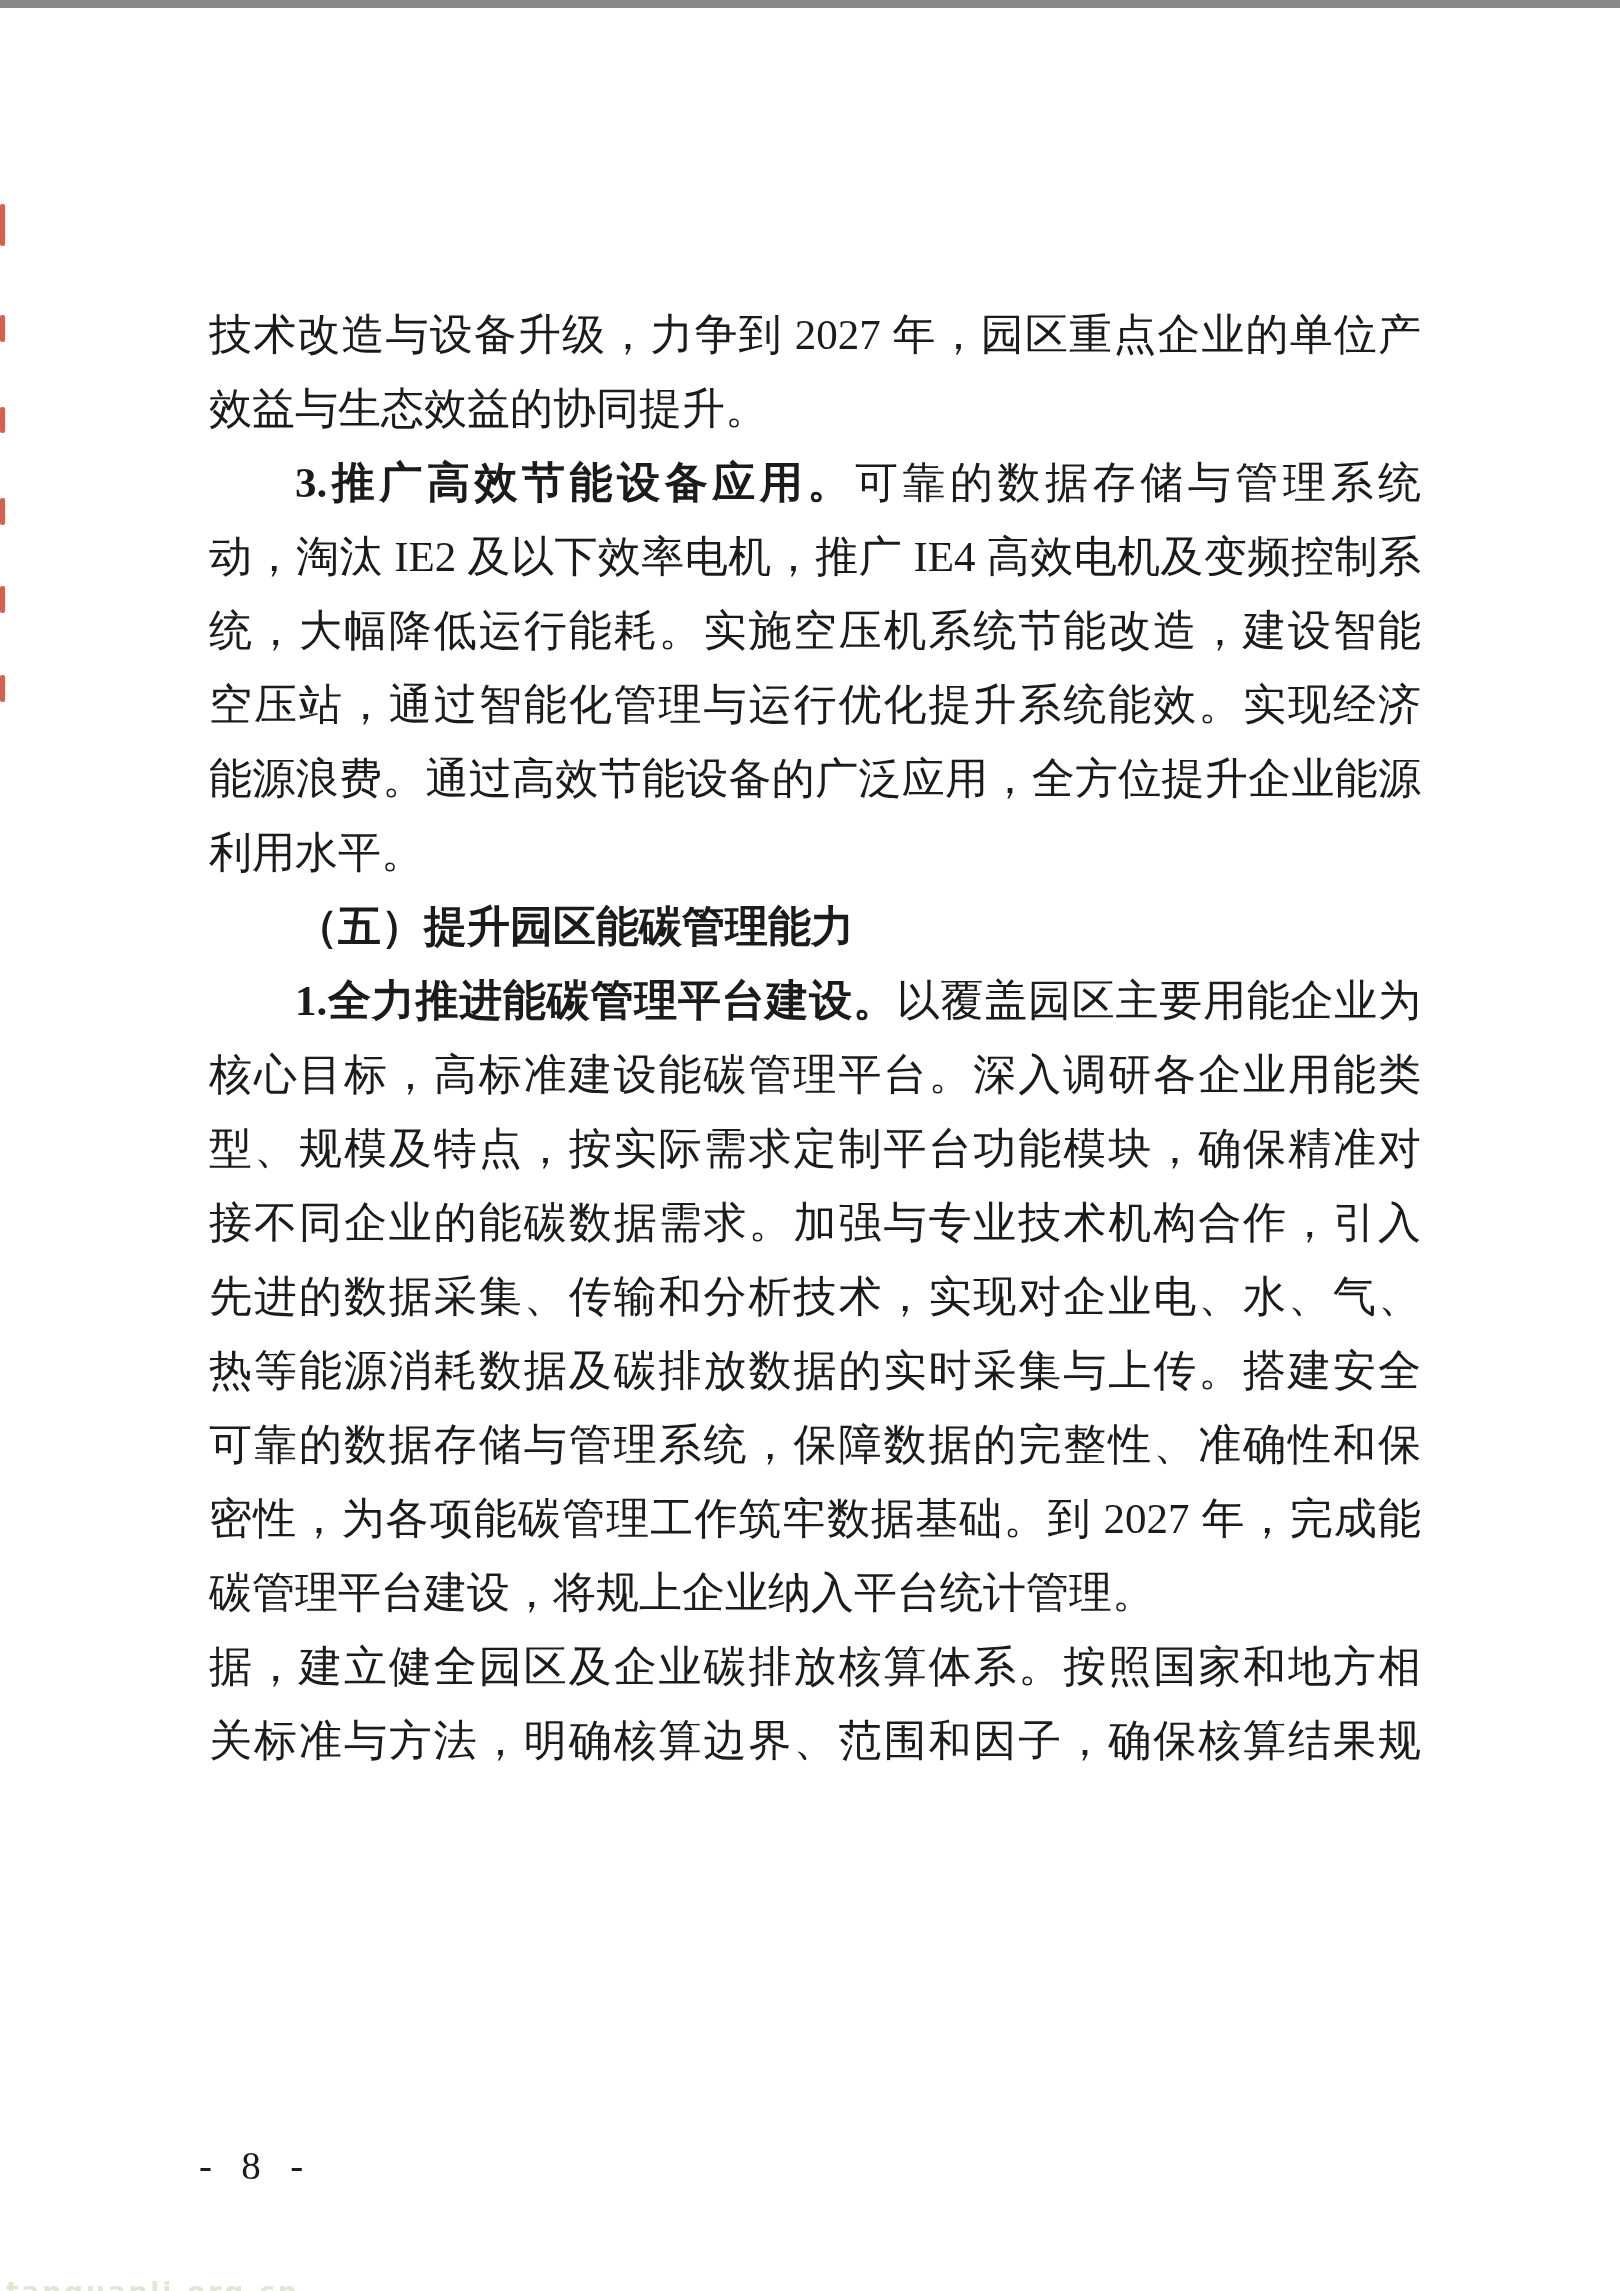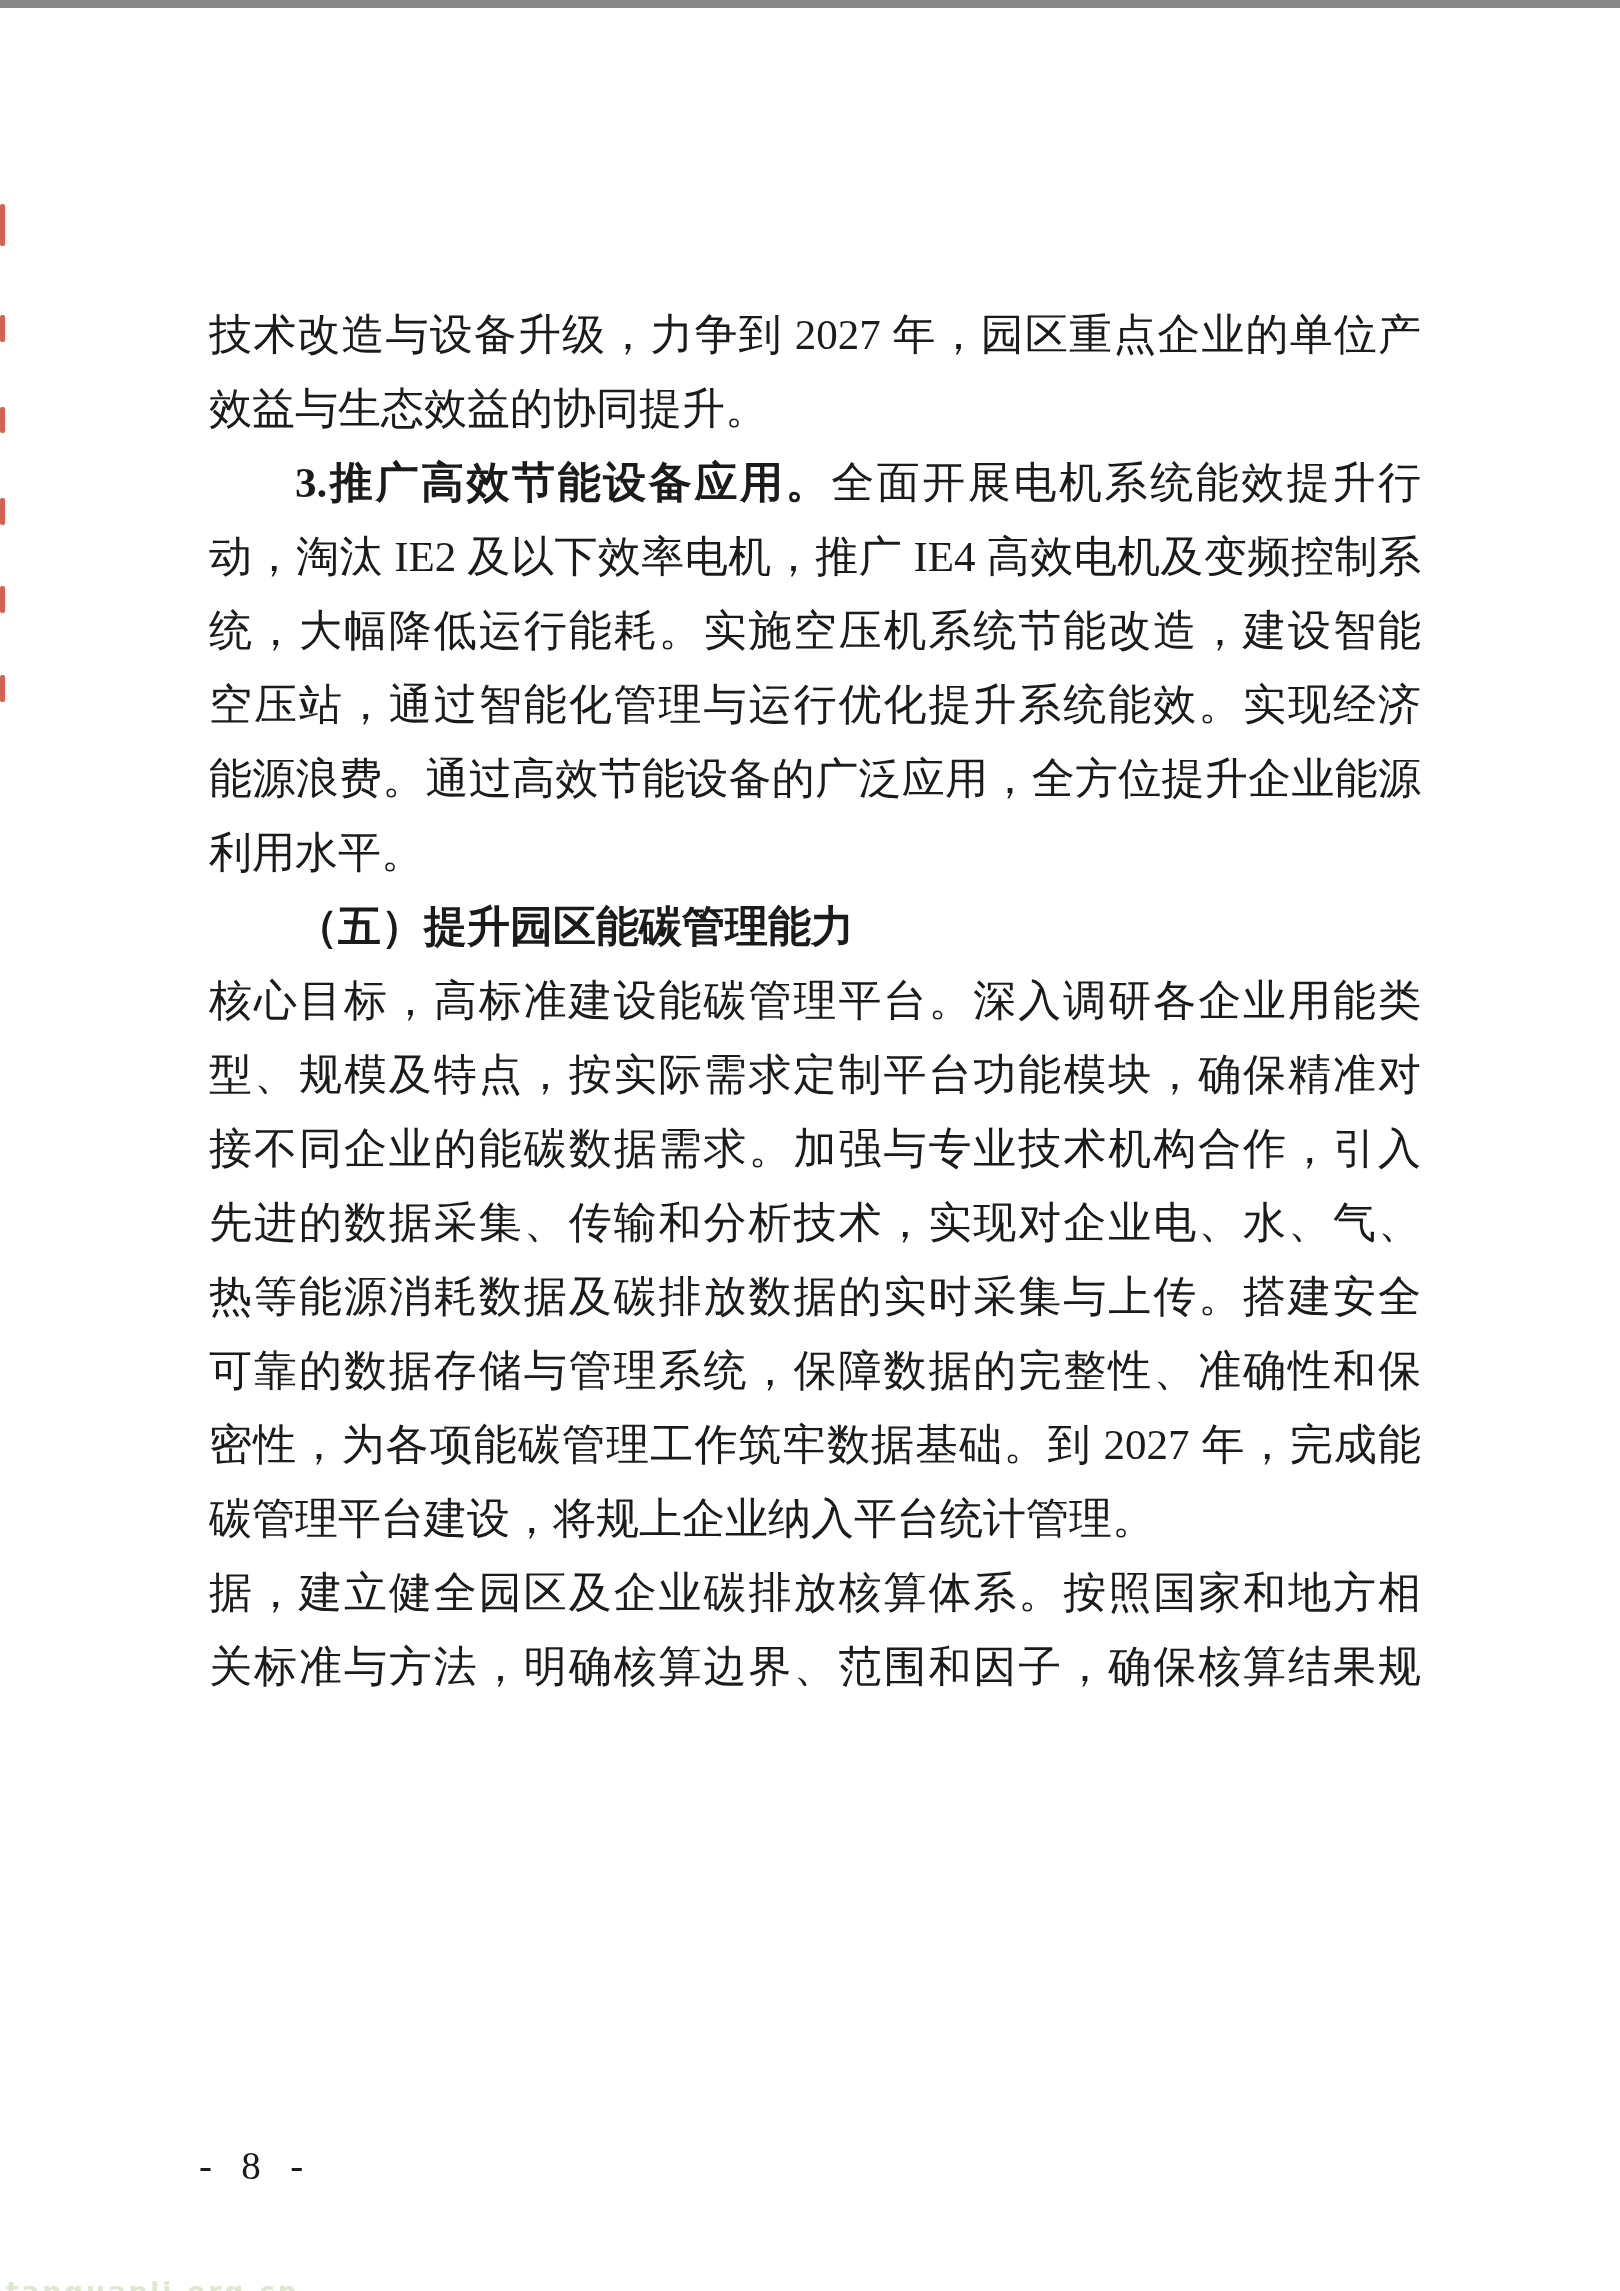--- a/index.html
+++ b/index.html
@@ -67,27 +67,28 @@
   <div class="redmark" style="top:196px;height:42px;"></div>
   <div class="redmark" style="top:307px;height:26.5px;"></div>
   <div class="redmark" style="top:399px;height:25.5px;"></div>
   <div class="redmark" style="top:490px;height:26.5px;"></div>
   <div class="redmark" style="top:578px;height:26.5px;"></div>
   <div class="redmark" style="top:667px;height:26.5px;"></div>
 
   <div class="doc">
       <div class="line"><span>技术改造与设备升级，力争到 2027 年，园区重点企业的单位产</span></div>
       <div class="line end"><span>效益与生态效益的协同提升。</span></div>
-      <div class="line indent"><span class="bold">3.推广高效节能设备应用。</span><span>全面开展电机系统能效提升行</span></div>
+      <div class="line indent"><span class="bold">3.推广高效节能设备应用。</span><span>可靠的数据存储与管理系统</span></div>
       <div class="line"><span>动，淘汰 IE2 及以下效率电机，推广 IE4 高效电机及变频控制系</span></div>
       <div class="line"><span>统，大幅降低运行能耗。实施空压机系统节能改造，建设智能</span></div>
       <div class="line"><span>空压站，通过智能化管理与运行优化提升系统能效。实现经济</span></div>
       <div class="line"><span>能源浪费。通过高效节能设备的广泛应用，全方位提升企业能源</span></div>
       <div class="line end"><span>利用水平。</span></div>
       <div class="line indent end"><span class="bold">（五）提升园区能碳管理能力</span></div>
+      <div class="line indent"><span class="bold">1.全力推进能碳管理平台建设。</span><span>以覆盖园区主要用能企业为</span></div>
       <div class="line"><span>核心目标，高标准建设能碳管理平台。深入调研各企业用能类</span></div>
       <div class="line"><span>型、规模及特点，按实际需求定制平台功能模块，确保精准对</span></div>
       <div class="line"><span>接不同企业的能碳数据需求。加强与专业技术机构合作，引入</span></div>
       <div class="line"><span>先进的数据采集、传输和分析技术，实现对企业电、水、气、</span></div>
       <div class="line"><span>热等能源消耗数据及碳排放数据的实时采集与上传。搭建安全</span></div>
       <div class="line"><span>可靠的数据存储与管理系统，保障数据的完整性、准确性和保</span></div>
       <div class="line"><span>密性，为各项能碳管理工作筑牢数据基础。到 2027 年，完成能</span></div>
       <div class="line end"><span>碳管理平台建设，将规上企业纳入平台统计管理。</span></div>
       <div class="line"><span>据，建立健全园区及企业碳排放核算体系。按照国家和地方相</span></div>
       <div class="line"><span>关标准与方法，明确核算边界、范围和因子，确保核算结果规</span></div>

